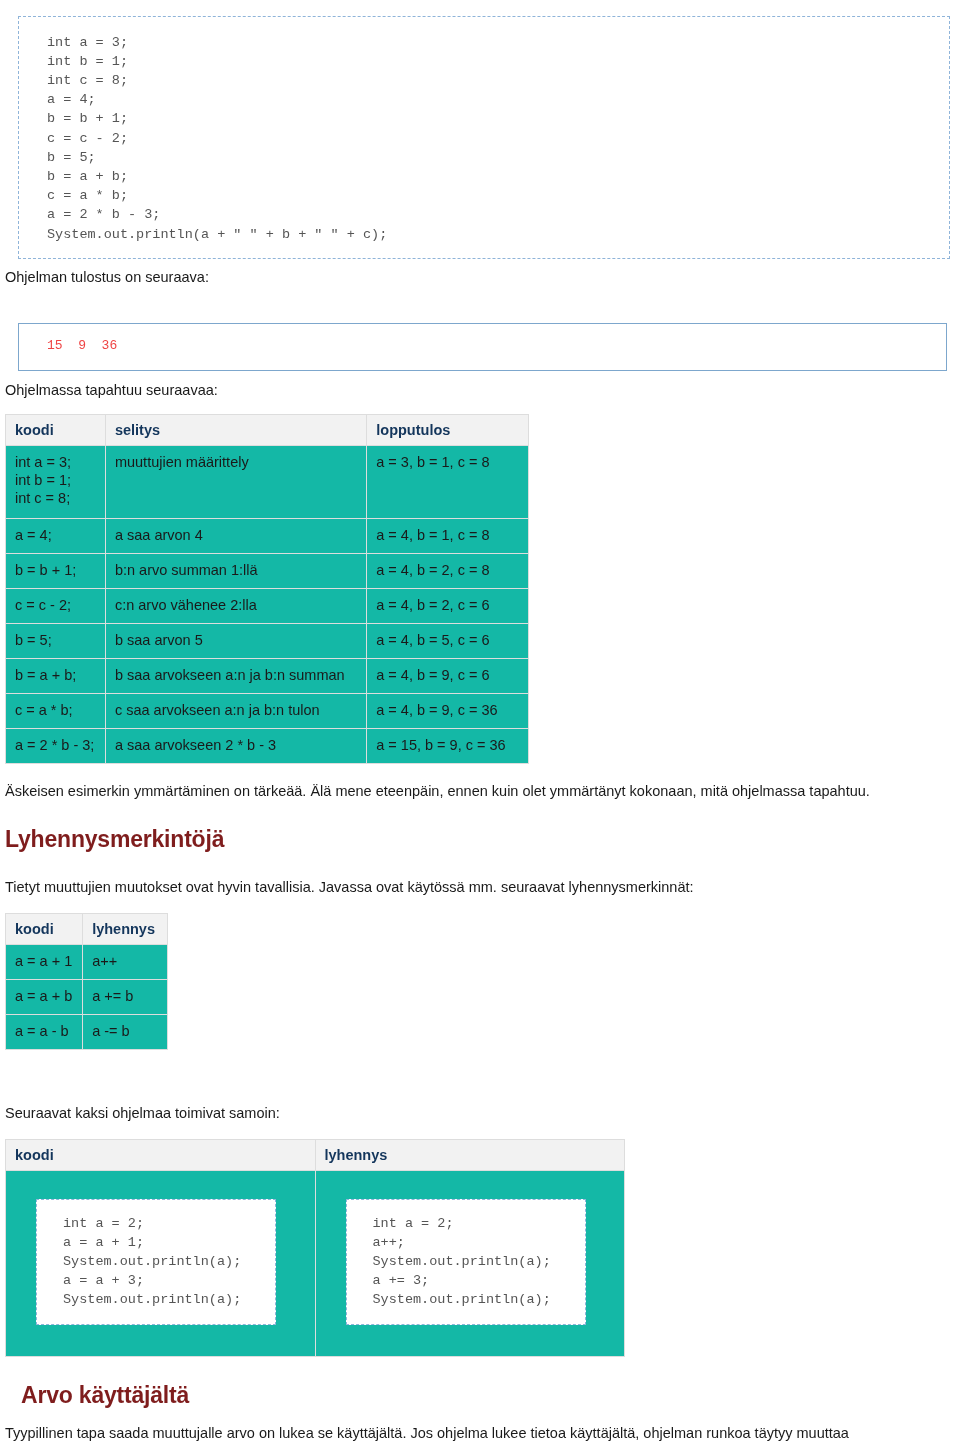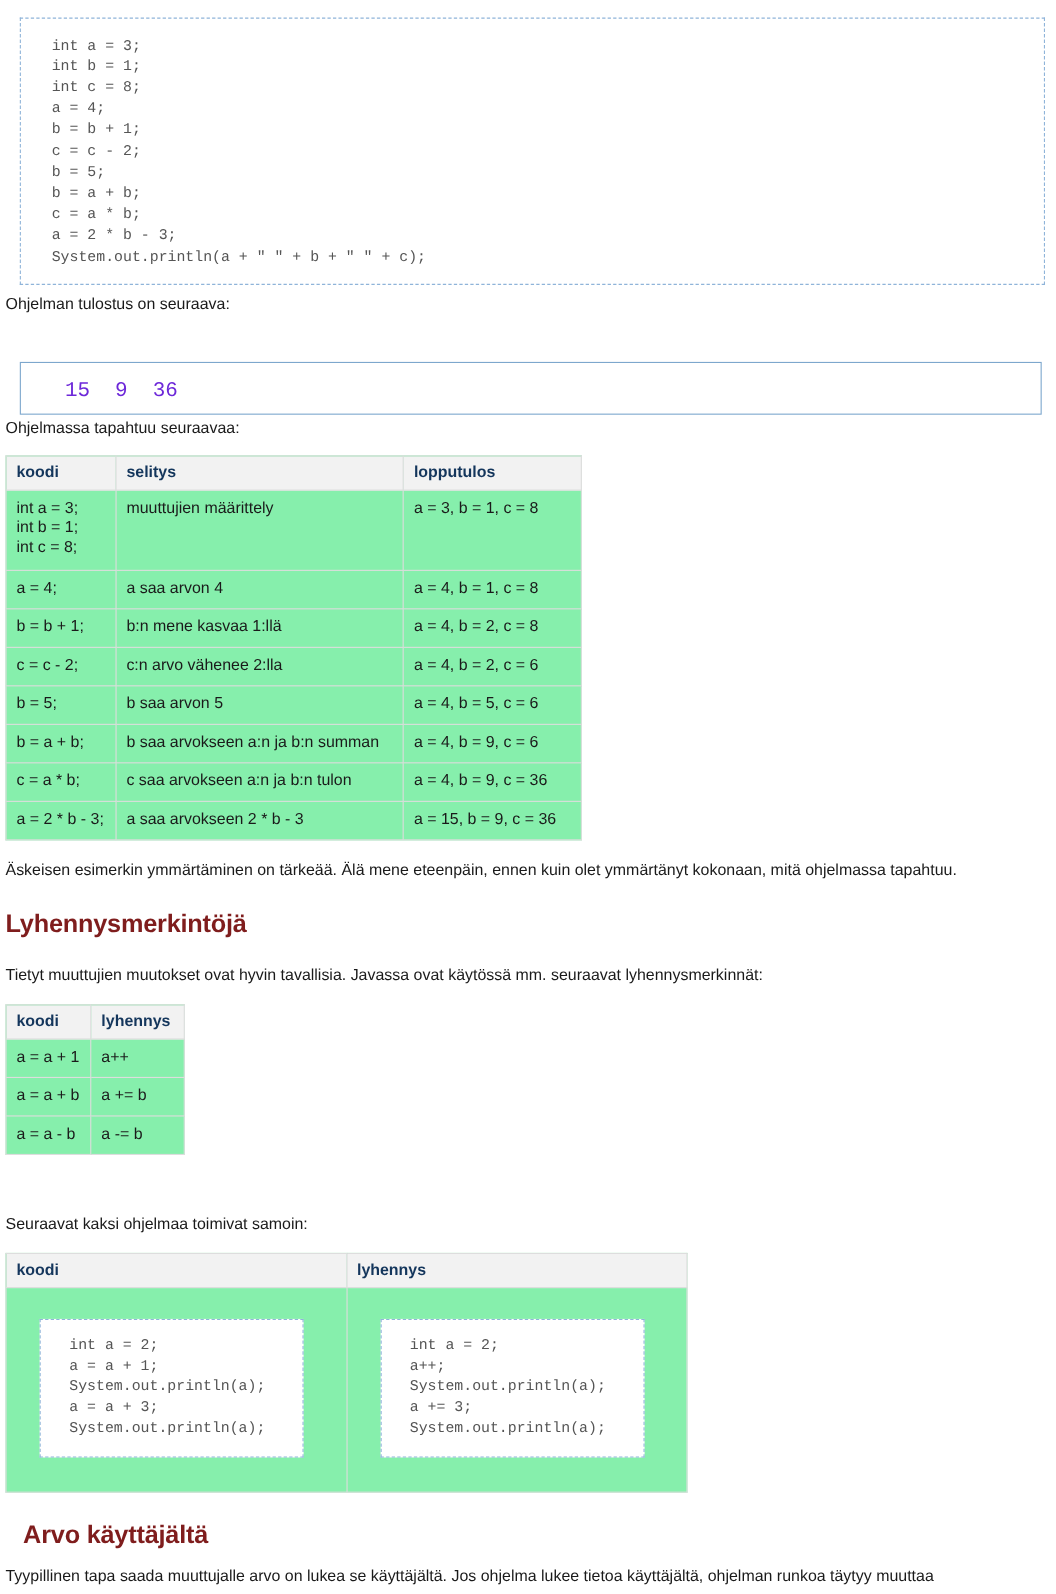--- a/index.html
+++ b/index.html
@@ -50,23 +50,23 @@
   .outputbox {
     position: absolute;
     left: 18px;
     top: 310px;
     width: 929px;
     height: 48px;
     border: 1px solid #7da7cd;
     background: #ffffff;
     box-sizing: border-box;
     font-family: "Liberation Mono", monospace;
-    font-size: 19px;
-    color: #6d28d9;
-    padding: 14px 0 0 40px;
+    font-size: 13px;
+    color: #ef4444;
+    padding: 14px 0 0 28px;
     white-space: pre;
   }
 
   
   p.para {
     margin: 0;
     font-size: 14.5px;
     line-height: 18px;
     color: #1a1a1a;
   }
@@ -84,21 +84,21 @@
     font-weight: bold;
     color: #7f1d1d;
     letter-spacing: -0.2px;
   }
   .h-lyhennys { position: absolute; left: 5px; top: 826px; }
   .h-arvo     { position: absolute; left: 21px; top: 1382px; }
 
   
   table.wiki {
     border-collapse: collapse;
-    background: #86efac;
+    background: #14b8a6;
     position: absolute;
   }
   table.wiki th {
     background: #f2f2f2;
     color: #14365c;
     font-size: 14.5px;
     font-weight: bold;
     text-align: left;
     padding: 7px 9px;
     border: 1px solid #dddddd;
@@ -175,21 +175,21 @@
         <td>muuttujien määrittely</td>
         <td>a = 3, b = 1, c = 8</td>
       </tr>
       <tr>
         <td>a = 4;</td>
         <td>a saa arvon 4</td>
         <td>a = 4, b = 1, c = 8</td>
       </tr>
       <tr>
         <td>b = b + 1;</td>
-        <td>b:n mene kasvaa 1:llä</td>
+        <td>b:n arvo summan 1:llä</td>
         <td>a = 4, b = 2, c = 8</td>
       </tr>
       <tr>
         <td>c = c - 2;</td>
         <td>c:n arvo vähenee 2:lla</td>
         <td>a = 4, b = 2, c = 6</td>
       </tr>
       <tr>
         <td>b = 5;</td>
         <td>b saa arvon 5</td>

